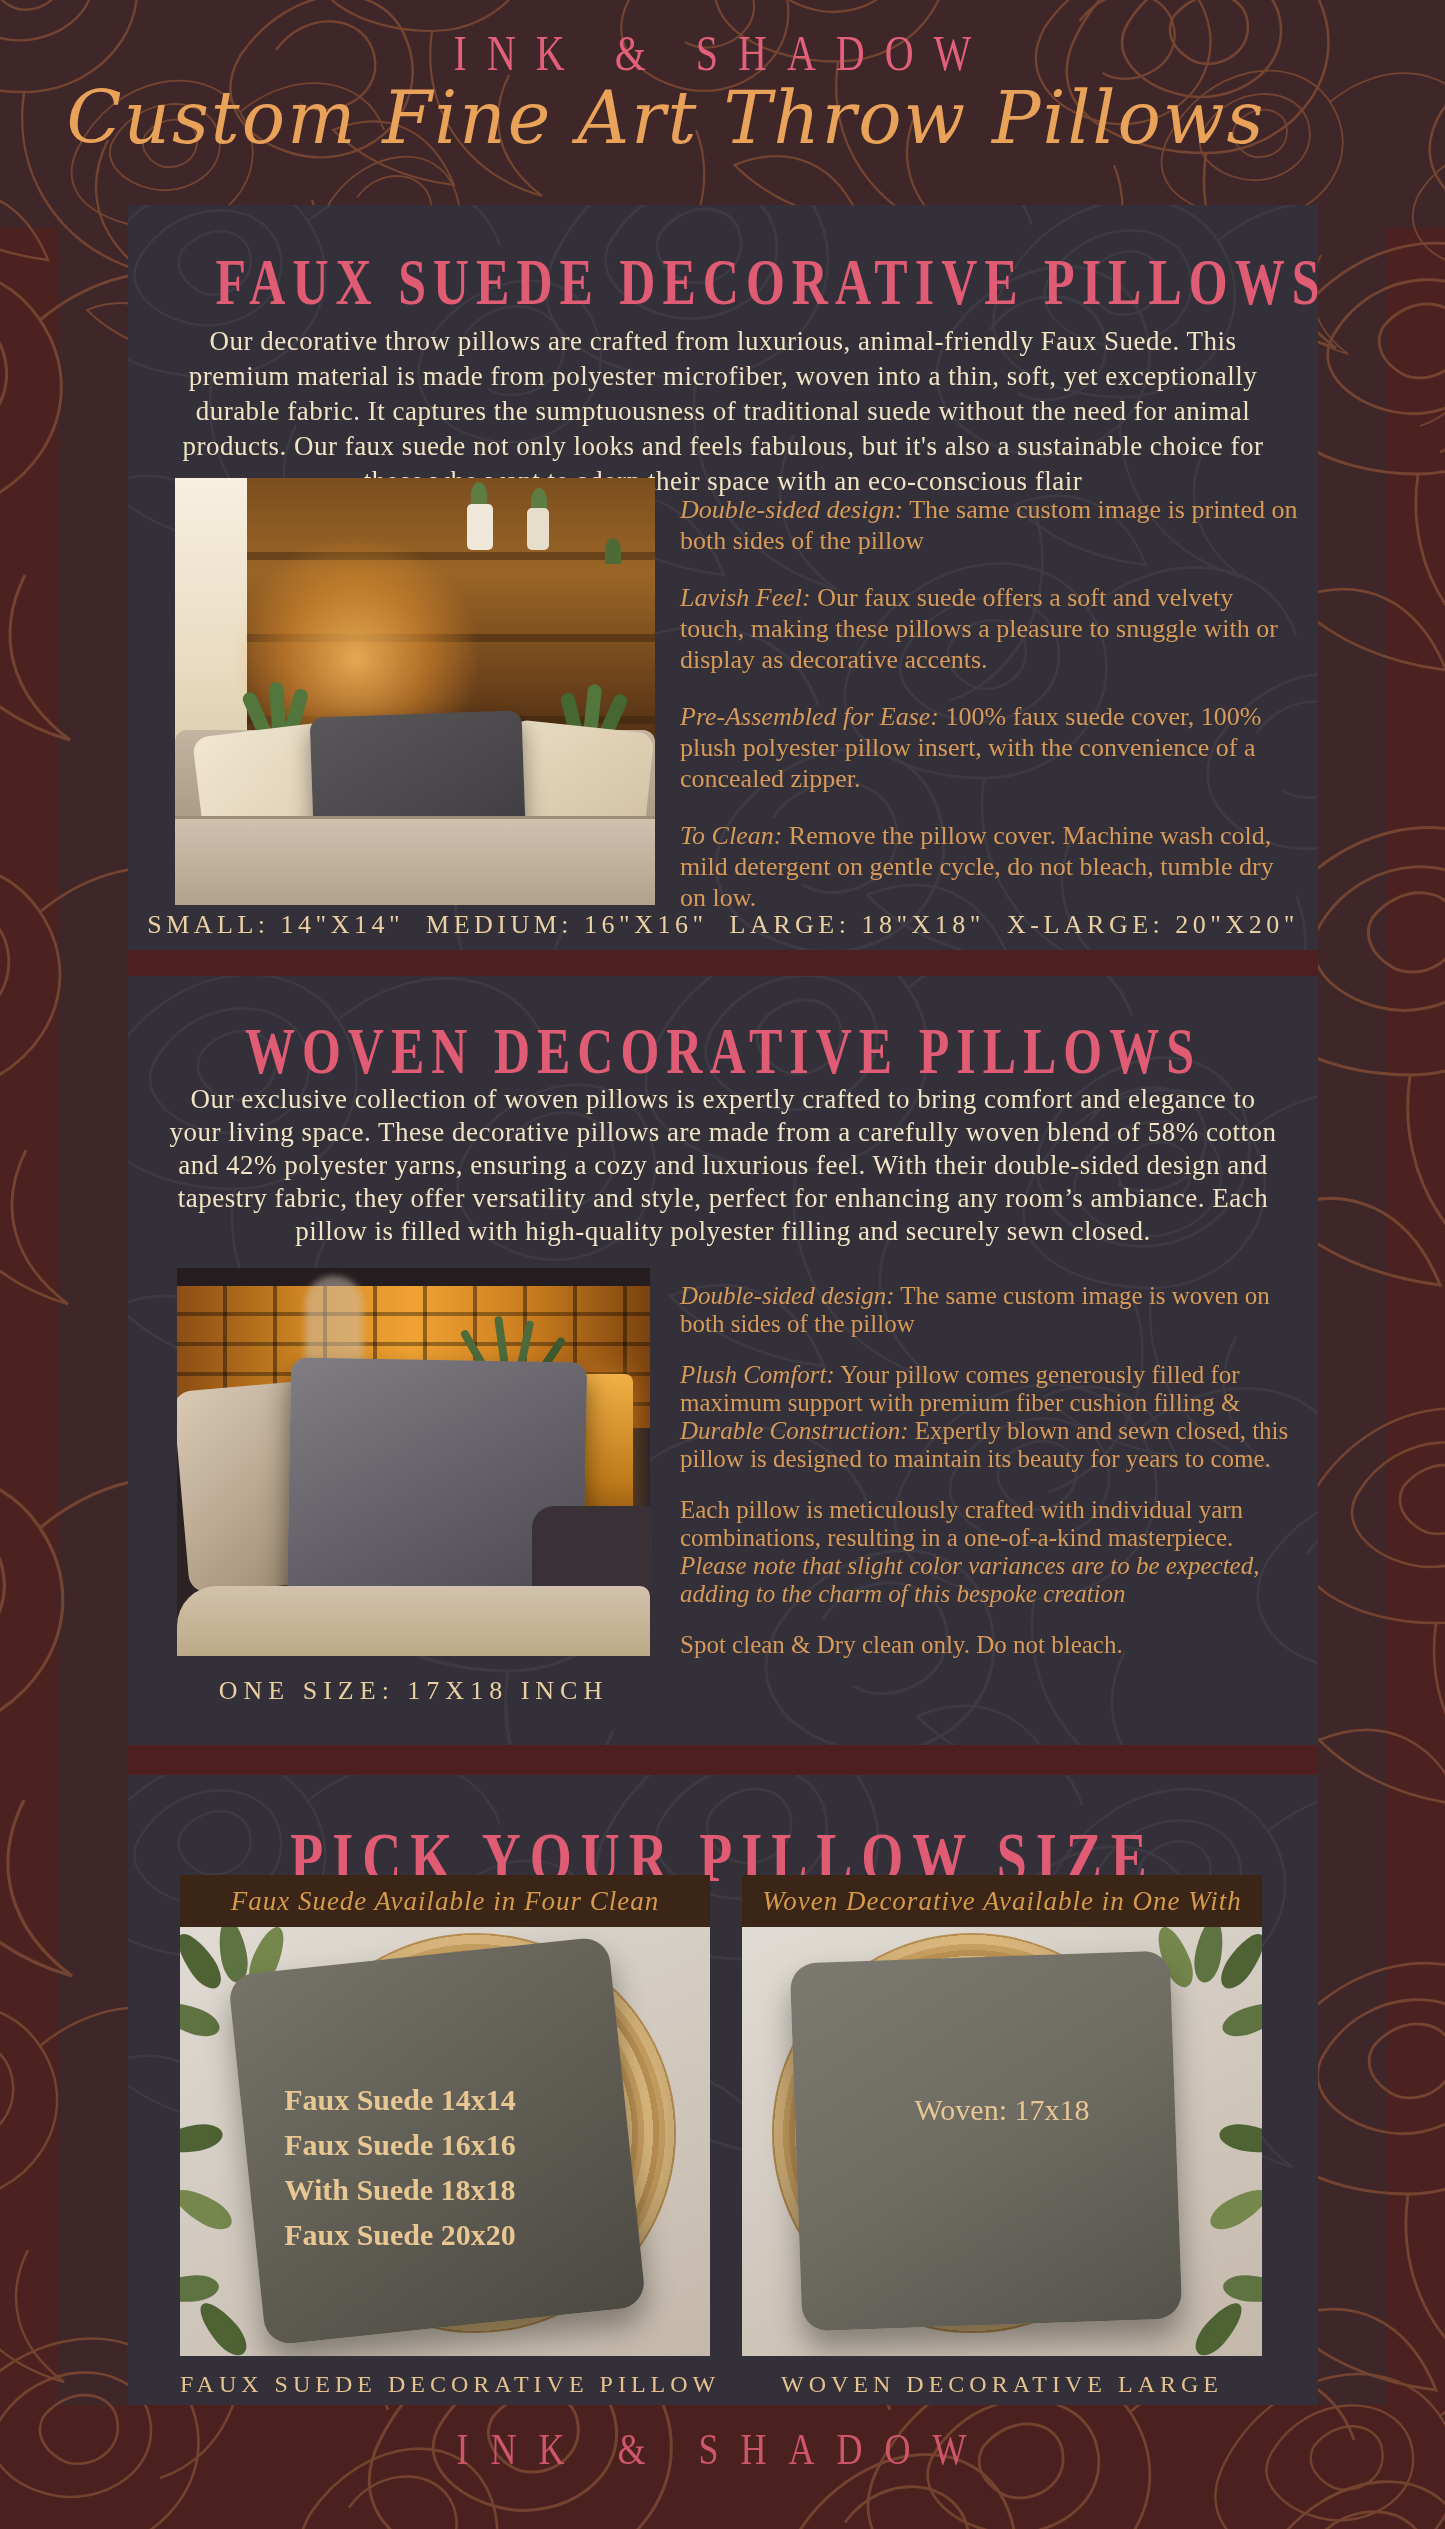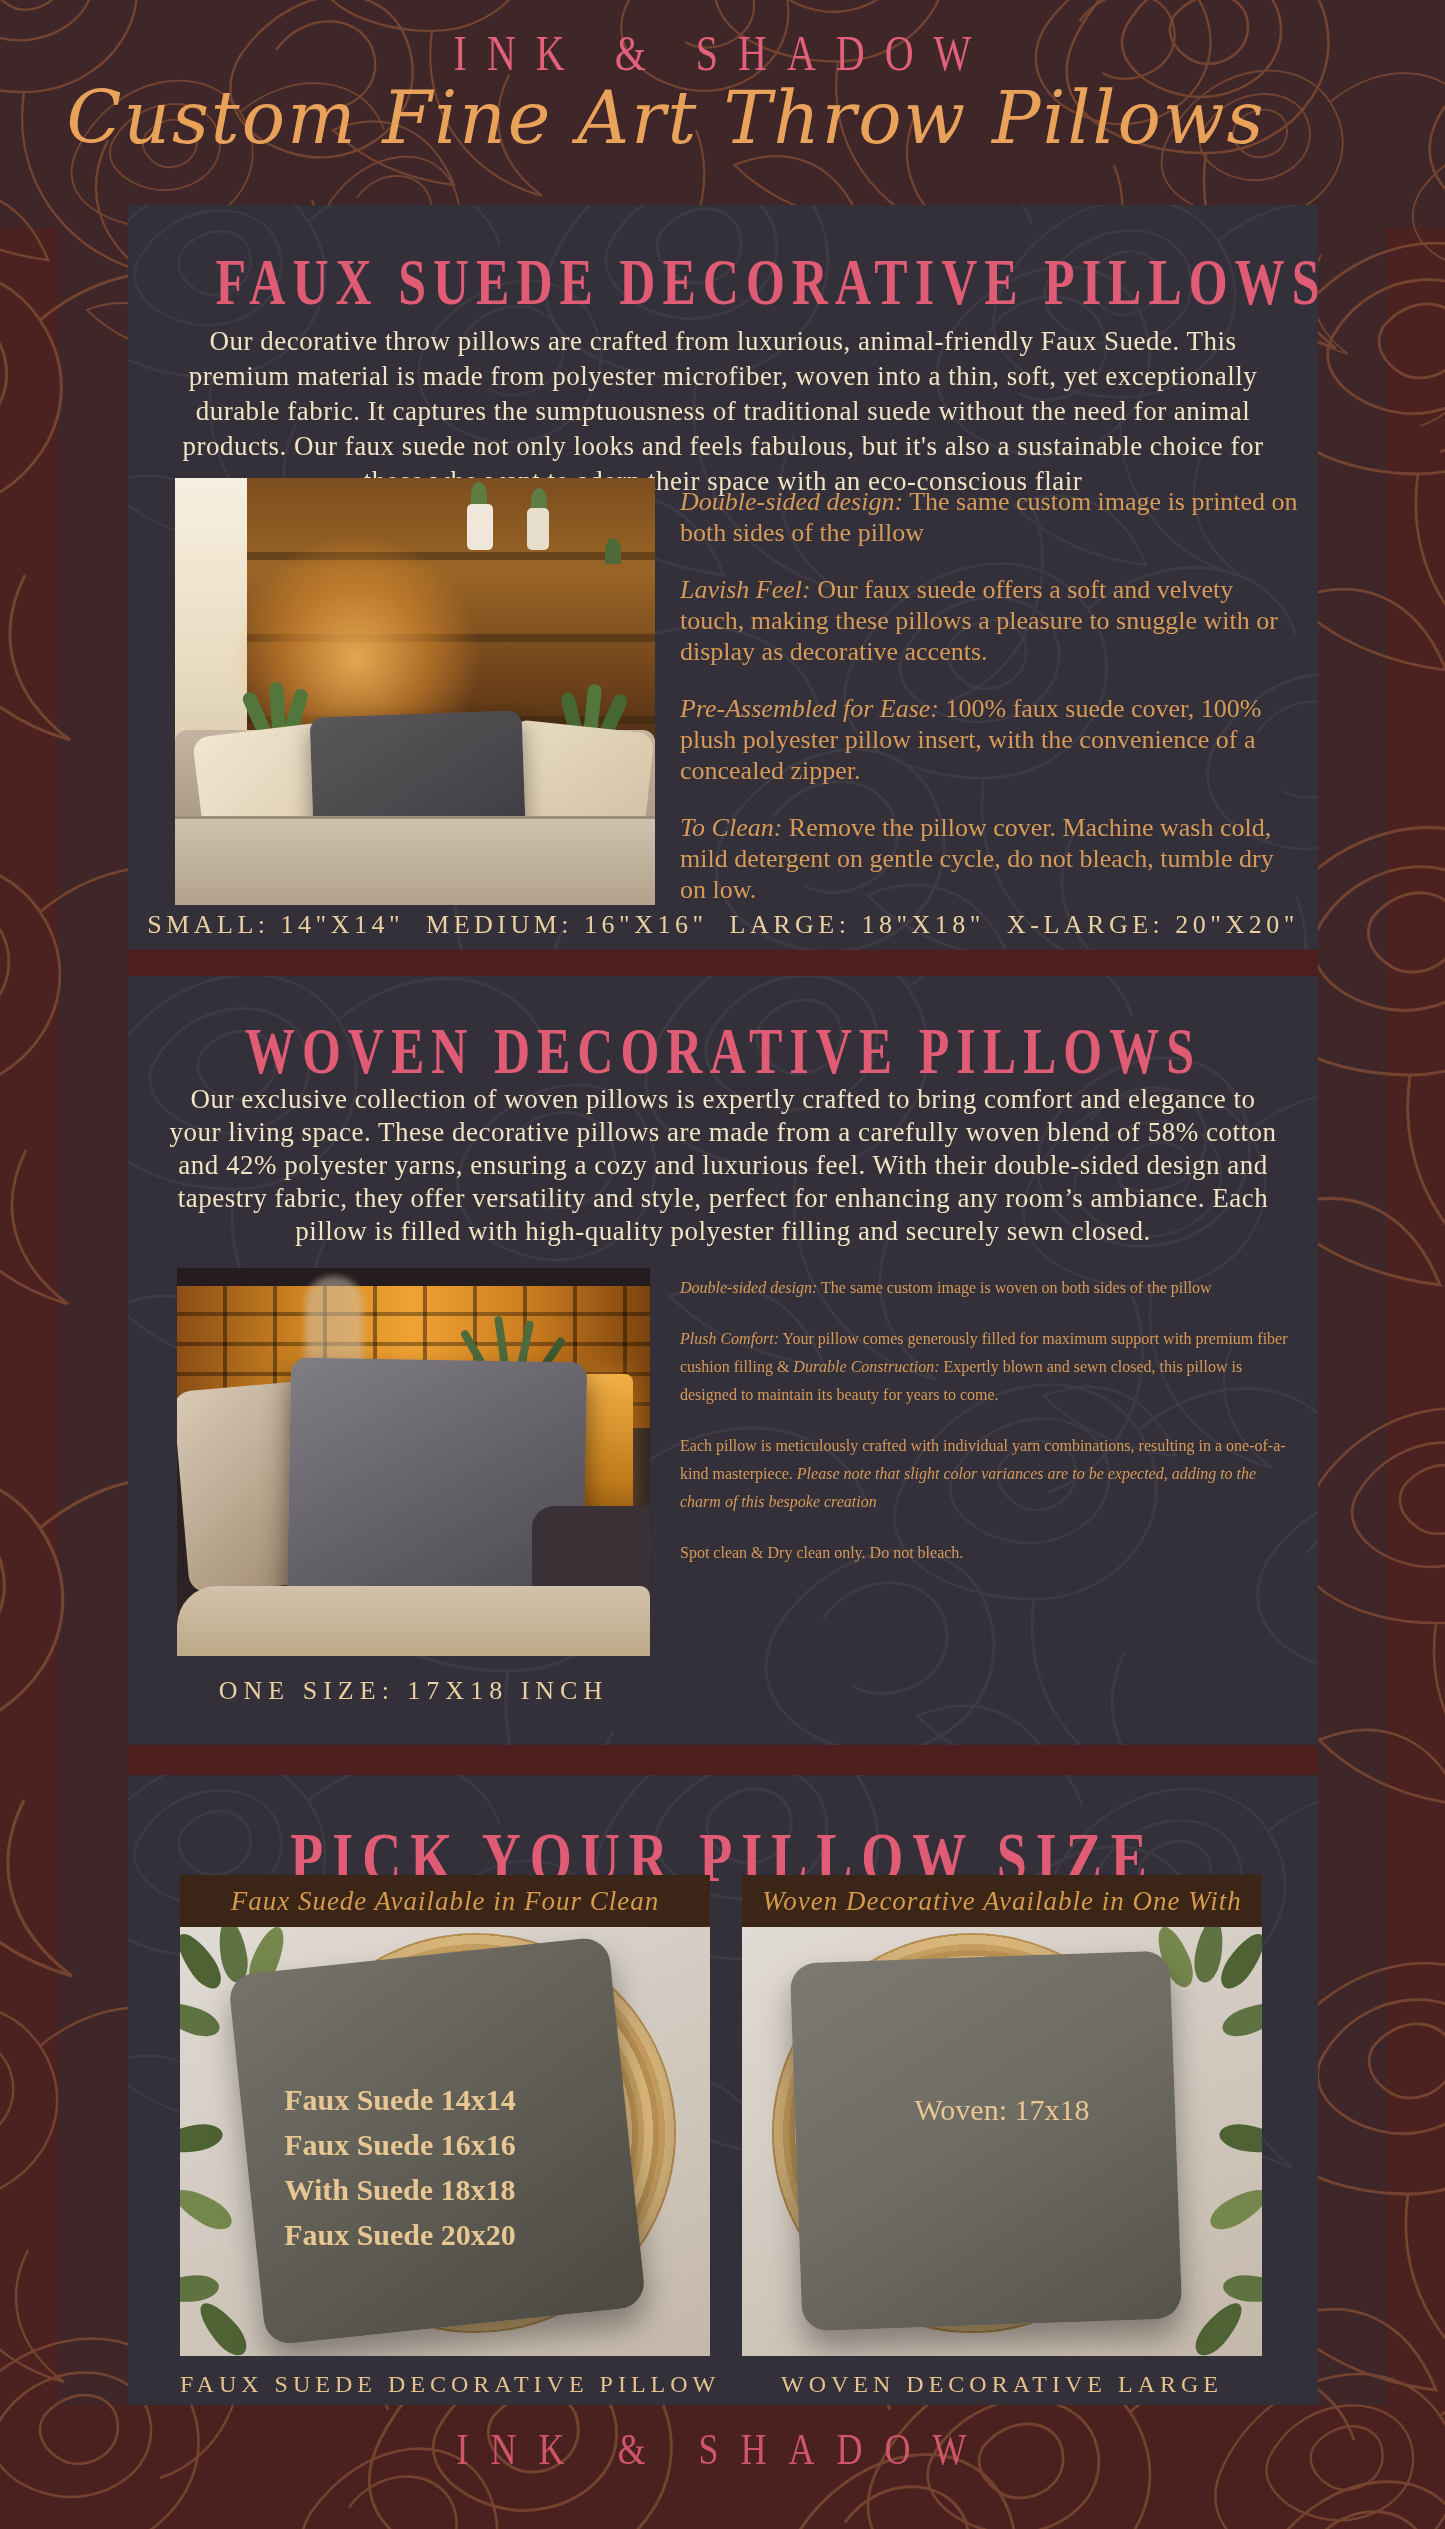--- a/index.html
+++ b/index.html
@@ -28,23 +28,23 @@
                  font-size:50px;letter-spacing:7px;white-space:nowrap;z-index:2;}
   .section-title .stretch{display:inline-block;transform:scaleY(1.3);}
   .panel1 .section-title{top:14px;padding-left:48px;}
   .panel2 .section-title{top:12px;}
   .panel3 .section-title{top:16px;font-size:54px;letter-spacing:9px;}
   .intro{position:absolute;left:35px;width:1120px;text-align:center;color:#f1e3c3;
          font-size:27px;line-height:35px;letter-spacing:.5px;z-index:2;}
   .panel1 .intro{top:92px;}
   .panel2 .intro{top:80px;line-height:33px;}
   
-  .features{position:absolute;left:552px;width:618px;color:#d79a58;z-index:2;}
+  .features{position:absolute;left:552px;width:618px;color:#d79a58;z-index:2;margin-top:8px;}
   .panel1 .features{top:281px;font-size:26px;line-height:31px;}
-  .panel2 .features{top:298px;font-size:16px;line-height:28px;}
+  .panel2 .features{top:298px;font-size:25px;line-height:28px;}
   .feature{margin:0 0 26px 0;}
   .panel2 .feature{margin-bottom:23px;}
   .feature .it{font-style:italic;}
   .sizes-line{position:absolute;left:0;width:100%;top:705px;text-align:center;color:#ead0a0;
               font-size:26px;letter-spacing:4.5px;white-space:pre;z-index:2;}
   .one-size{position:absolute;left:49px;width:473px;top:700px;text-align:center;color:#ead0a0;
             font-size:26px;letter-spacing:6px;z-index:2;}
   
   .photo1{position:absolute;left:47px;top:273px;width:480px;height:427px;overflow:hidden;z-index:2;
           background:linear-gradient(180deg,#3a2a1e,#2b2017);}

